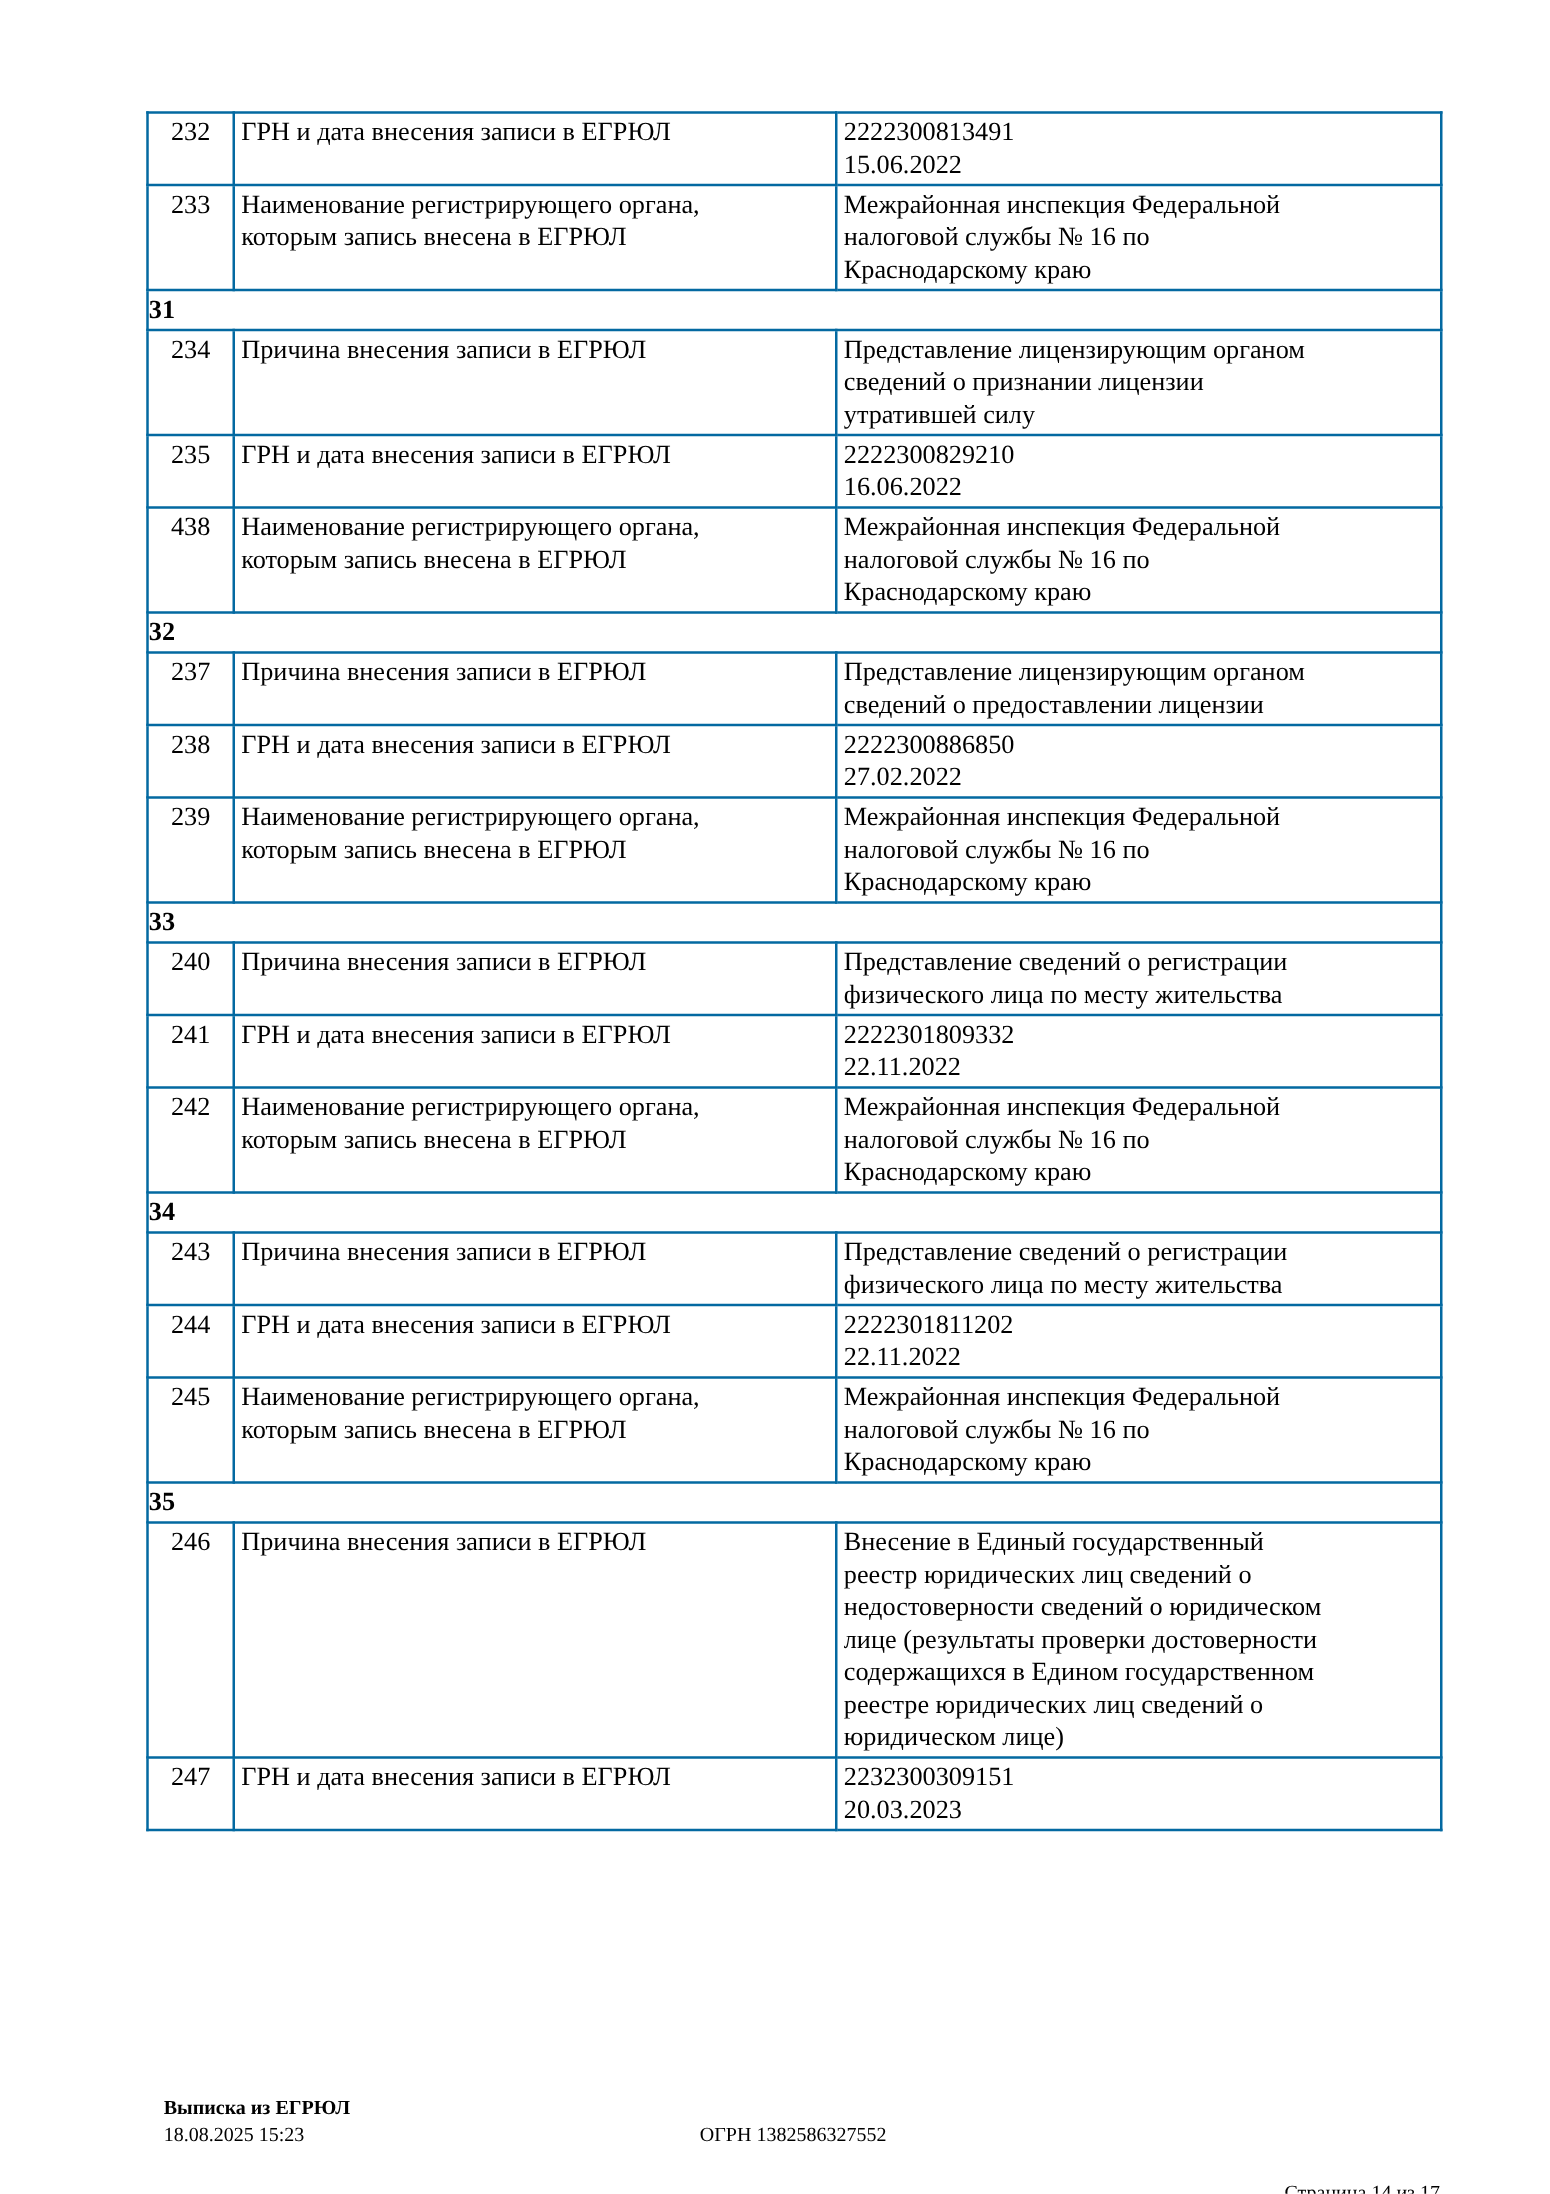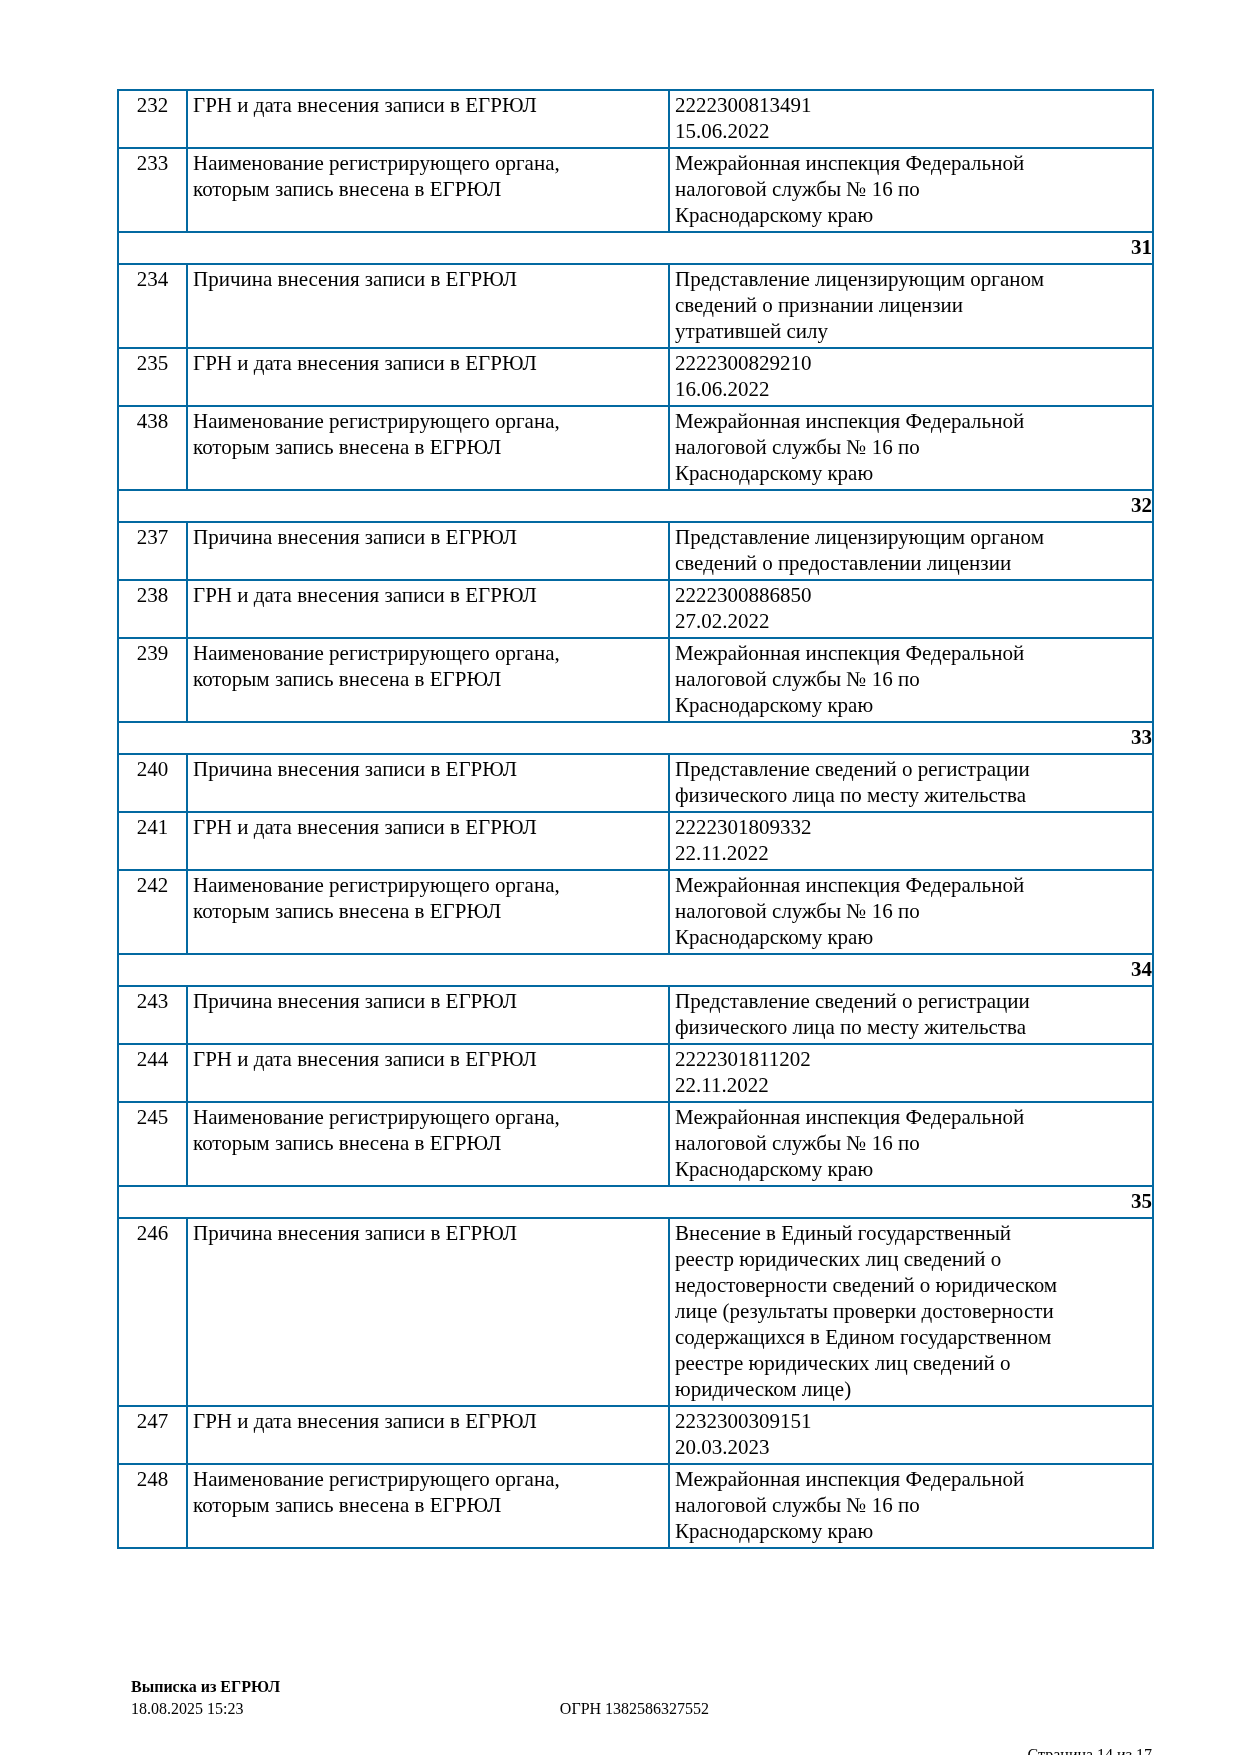--- a/index.html
+++ b/index.html
@@ -30,21 +30,21 @@
     line-height: 26px;
     padding: 1px 5px 3px 5px;
     white-space: pre-line;
     overflow: hidden;
   }
   table.registry td.num-cell {
     text-align: center;
     padding: 1px 2px 3px 2px;
   }
   table.registry tr.section-row td {
-    text-align: right;
+    text-align: left;
     font-weight: bold;
     padding: 1px 0 3px 0;
     white-space: normal;
     margin-top: 29px;
   }
   .page-footer {
     position: absolute;
     left: 117px;
     top: 1676px;
     width: 1035px;
@@ -203,28 +203,20 @@
 лице (результаты проверки достоверности
 содержащихся в Едином государственном
 реестре юридических лиц сведений о
 юридическом лице)</td>
       </tr>
       <tr>
         <td class="num-cell">247</td>
         <td>ГРН и дата внесения записи в ЕГРЮЛ</td>
         <td>2232300309151
 20.03.2023</td>
-      </tr>
-      <tr>
-        <td class="num-cell">248</td>
-        <td>Наименование регистрирующего органа,
-которым запись внесена в ЕГРЮЛ</td>
-        <td>Межрайонная инспекция Федеральной
-налоговой службы № 16 по
-Краснодарскому краю</td>
       </tr>
     </tbody>
 </table>
 
 <div class="page-footer">
   <div class="footer-left">
     <div class="footer-doc-title">Выписка из ЕГРЮЛ</div>
     <div>18.08.2025 15:23</div>
   </div>
   <div class="footer-center">ОГРН 1382586327552</div>

